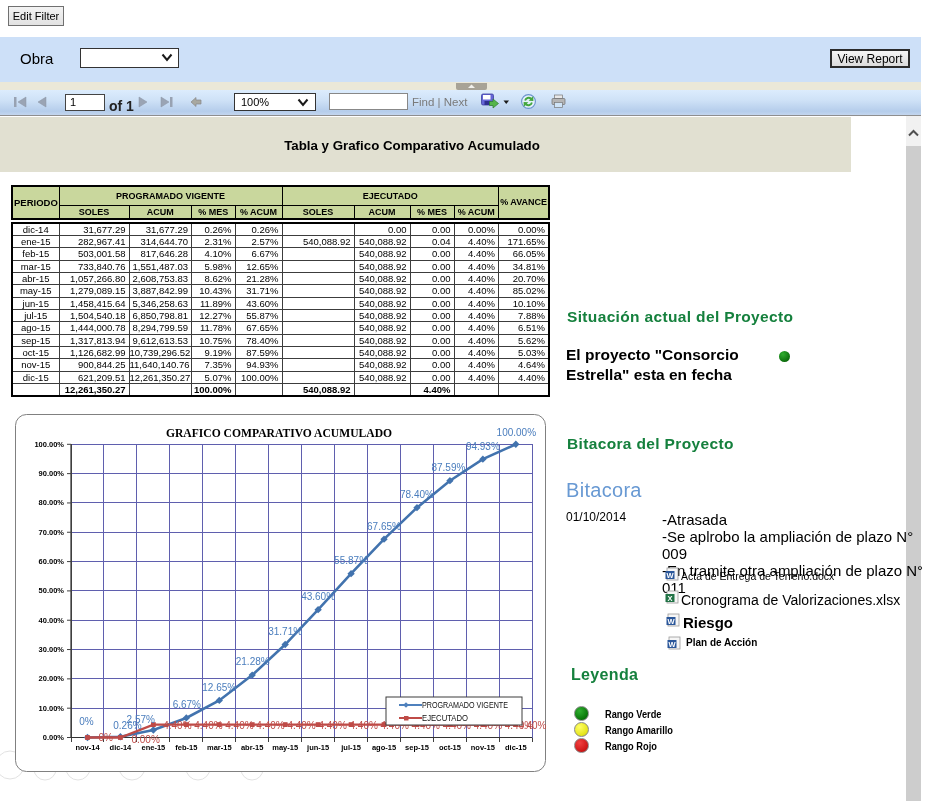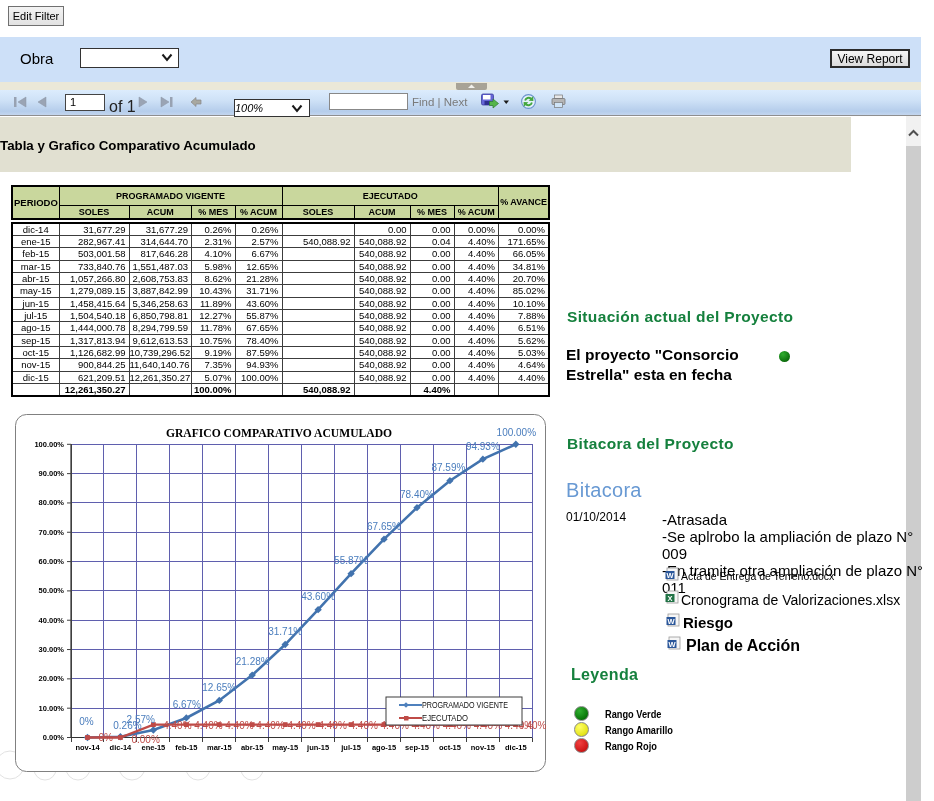--- a/index.html
+++ b/index.html
@@ -28,30 +28,30 @@
   .strip{left:0;top:82px;width:921px;height:8px;background:#ebe8d8;}
   .collapsetab{left:456px;top:83px;width:31px;height:7px;background:#a8a396;
     border-radius:0 0 2px 2px;}
 
   
   .toolbar{left:0;top:90px;width:921px;height:25px;
     background:linear-gradient(#dcecfd 0%,#cfe2f7 40%,#b5cdeb 85%,#c3d6ee 100%);
     border-bottom:1px solid #8e8e8e;}
   .pageinput{left:65px;top:94px;width:34px;height:15px;background:#fff;
     border:1px solid #444;font-size:11px;padding-left:4px;line-height:15px;}
-  .of1{left:109px;top:98px;font-size:16px;font-weight:normal;color:#222;}
-  .zoomsel{left:234px;top:99px;width:74px;height:16px;background:#fff;
-    border:1px solid #333;font-size:11px;line-height:16px;font-style:italic;}
+  .of1{left:109px;top:98px;font-size:14px;font-weight:bold;color:#222;}
+  .zoomsel{left:234px;top:93px;width:74px;height:16px;background:#fff;
+    border:1px solid #333;font-size:11px;line-height:16px;padding-left:6px;}
   .findbox{left:329px;top:93px;width:77px;height:15px;background:#fff;
     border:1px solid #888;}
   .findnext{left:412px;top:96px;font-size:11.5px;color:#7a7a7a;}
 
   
   .titleband{left:0;top:117px;width:851px;height:55px;background:#e1e0d1;}
-  .titletext{left:0;top:138px;width:824px;
+  .titletext{left:0;top:138px;width:824px;text-align:center;
     font-size:13.3px;font-weight:bold;color:#000;}
 
   
   .sbtrack{left:906px;top:116px;width:15px;height:685px;background:#f1f1f1;}
   .sbthumb{left:906px;top:146px;width:15px;height:655px;background:#cdcdcd;}
 
   
   table{border-collapse:collapse;table-layout:fixed;width:536px;}
   td{overflow:hidden;white-space:nowrap;}
   .hdr td{background:#c9d79d;border:1px solid #000;font-weight:bold;
@@ -558,21 +558,21 @@
   <rect x="0.5" y="4" width="9" height="8" fill="#2b579a"></rect>
   <text x="5" y="10.8" text-anchor="middle" font-size="7.5" fill="#fff" font-weight="bold">W</text>
 </svg>
 <div class="abs" style="left:683px;top:614px;font-size:15px;font-weight:bold;">Riesgo</div>
 
 <svg class="abs" style="left:667px;top:636px" width="14" height="14" viewBox="0 0 14 14">
   <rect x="2" y="1" width="11" height="12" fill="#f6f6f6" stroke="#9a9a9a" stroke-width="0.8"></rect>
   <rect x="0.5" y="4" width="9" height="8" fill="#2b579a"></rect>
   <text x="5" y="10.8" text-anchor="middle" font-size="7.5" fill="#fff" font-weight="bold">W</text>
 </svg>
-<div class="abs" style="left:686px;top:637px;font-size:16px;font-weight:bold;">Plan de Acción</div>
+<div class="abs" style="left:686px;top:637px;font-size:10px;font-weight:bold;">Plan de Acción</div>
 
 <div class="abs h-blue" style="left:571px;top:666px;font-size:16px;">Leyenda</div>
 
 <div class="abs" style="left:574px;top:706px;width:13px;height:13px;border-radius:50%;background:radial-gradient(circle at 35% 30%, #2fae2f, #0b7a0b 65%, #064f06);border:1px solid #888;"></div>
 <div class="abs" style="left:574px;top:722px;width:13px;height:13px;border-radius:50%;background:radial-gradient(circle at 35% 30%, #ffff66, #e6e61e 65%, #c9c914);border:1px solid #888;"></div>
 <div class="abs" style="left:574px;top:738px;width:13px;height:13px;border-radius:50%;background:radial-gradient(circle at 35% 30%, #f04040, #d01818 65%, #a80f0f);border:1px solid #888;"></div>
 <div class="abs" style="left:605px;top:708px;font-size:11px;font-weight:bold;transform:scaleX(0.84);transform-origin:left;">Rango Verde</div>
 <div class="abs" style="left:605px;top:724px;font-size:11px;font-weight:bold;transform:scaleX(0.84);transform-origin:left;">Rango Amarillo</div>
 <div class="abs" style="left:605px;top:740px;font-size:11px;font-weight:bold;transform:scaleX(0.84);transform-origin:left;">Rango Rojo</div>
 

